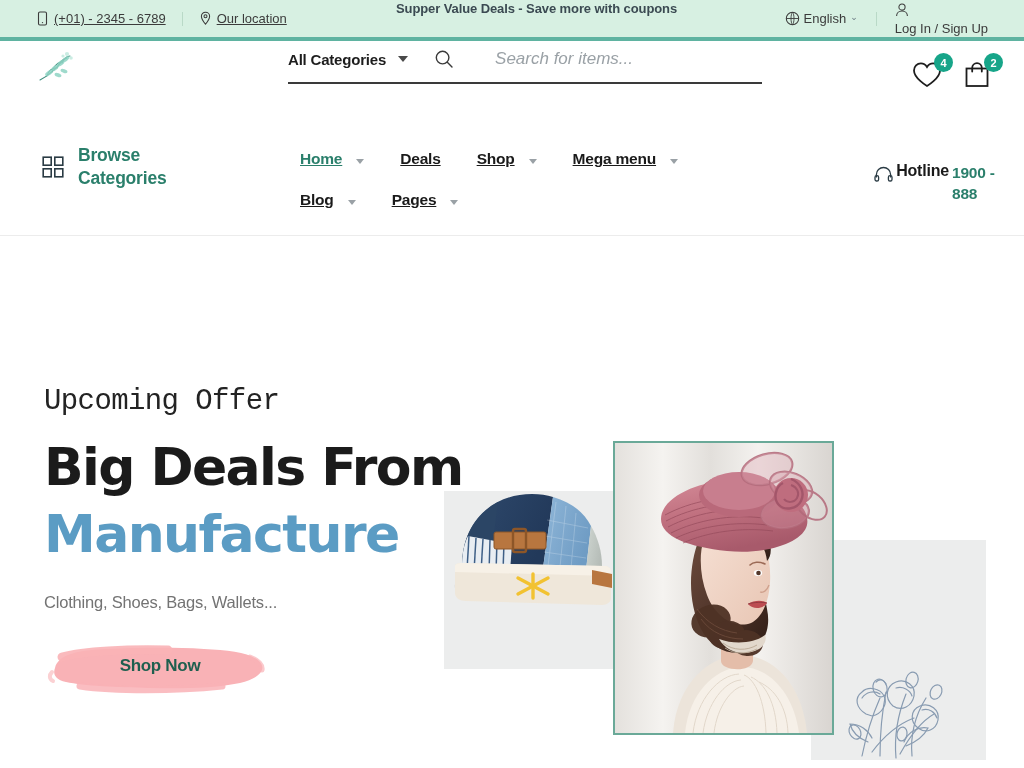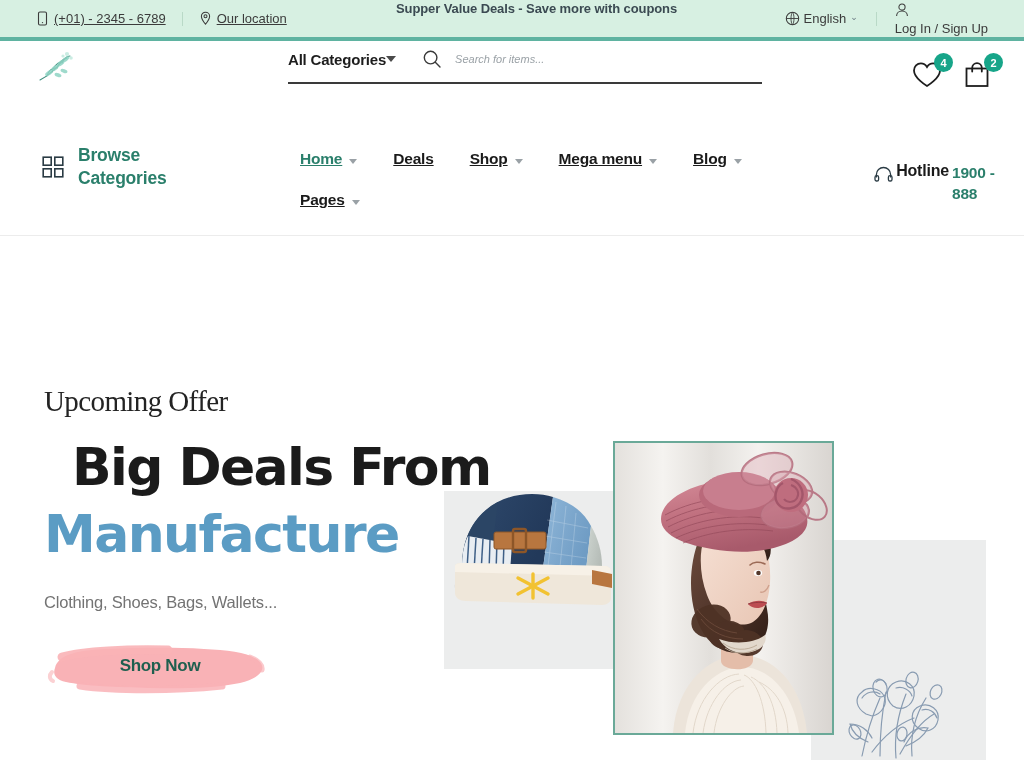--- a/index.html
+++ b/index.html
@@ -104,42 +104,44 @@
     top: 8px;
     width: 474px;
     border-bottom: 2px solid #3a3a3a;
     display: flex;
     align-items: center;
     padding-bottom: 13px;
   }
   .allcat {
     display: flex;
     align-items: center;
+    gap: 12px;
     font-size: 15px;
     font-weight: bold;
     color: #1d1d1d;
     white-space: nowrap;
     letter-spacing: -0.2px;
   }
   .allcat .tri {
     width: 0; height: 0;
     border-left: 5px solid transparent;
     border-right: 5px solid transparent;
     border-top: 6px solid #4a4a4a;
   }
   .search-ic { margin-left: 26px; margin-right: 13px; }
   .search-input {
     border: none;
     outline: none;
     background: transparent;
     font-family: "Liberation Sans", sans-serif;
-    font-size: 11px;
+    font-size: 17px;
     font-style: italic;
     color: #8d9499;
     width: 300px;
+    margin-left: 28px;
   }
   .search-input::placeholder { color: #9aa1a6; font-style: italic; }
 
   .header-icons {
     position: absolute;
     right: 32px;
     top: 20px;
     display: flex;
     gap: 20px;
   }
@@ -187,21 +189,21 @@
     width: 500px;
     display: flex;
     flex-wrap: wrap;
     align-items: flex-start;
     column-gap: 0px;
     row-gap: 23px;
   }
   .menu-item {
     display: flex;
     align-items: center;
-    gap: 7px;
+    gap: 14px;
     font-size: 15.5px;
     font-weight: bold;
     color: #1a1a1a;
     padding: 0 18px;
     white-space: nowrap;
     letter-spacing: -0.2px;
   }
   .menu-item.active { color: #2a7f6b; }
   .menu-item .mcaret {
     width: 0; height: 0;
@@ -242,37 +244,36 @@
     overflow: hidden;
     background: #fff;
   }
   .hero-copy {
     position: absolute;
     left: 44px;
     top: 151px;
     z-index: 5;
   }
   .kicker {
-    font-family: Liberation Serif, serif;
+    font-family: Liberation Mono, monospace;
     font-size: 29px;
     font-weight: normal;
     color: #232323;
     letter-spacing: -0.6px;
     line-height: 1;
   }
   .h1 {
     font-family: "DejaVu Sans", sans-serif;
     font-size: 52px;
     font-weight: bold;
     color: #1b1b1b;
     letter-spacing: -1.6px;
     line-height: 1.32;
     margin-top: 17px;
     white-space: nowrap;
-    margin-left: 28px;
   }
   .h1-blue {
     font-family: "DejaVu Sans", sans-serif;
     font-size: 52px;
     font-weight: bold;
     color: #5b9cc4;
     letter-spacing: -1.6px;
     line-height: 1.25;
     white-space: nowrap;
   }

